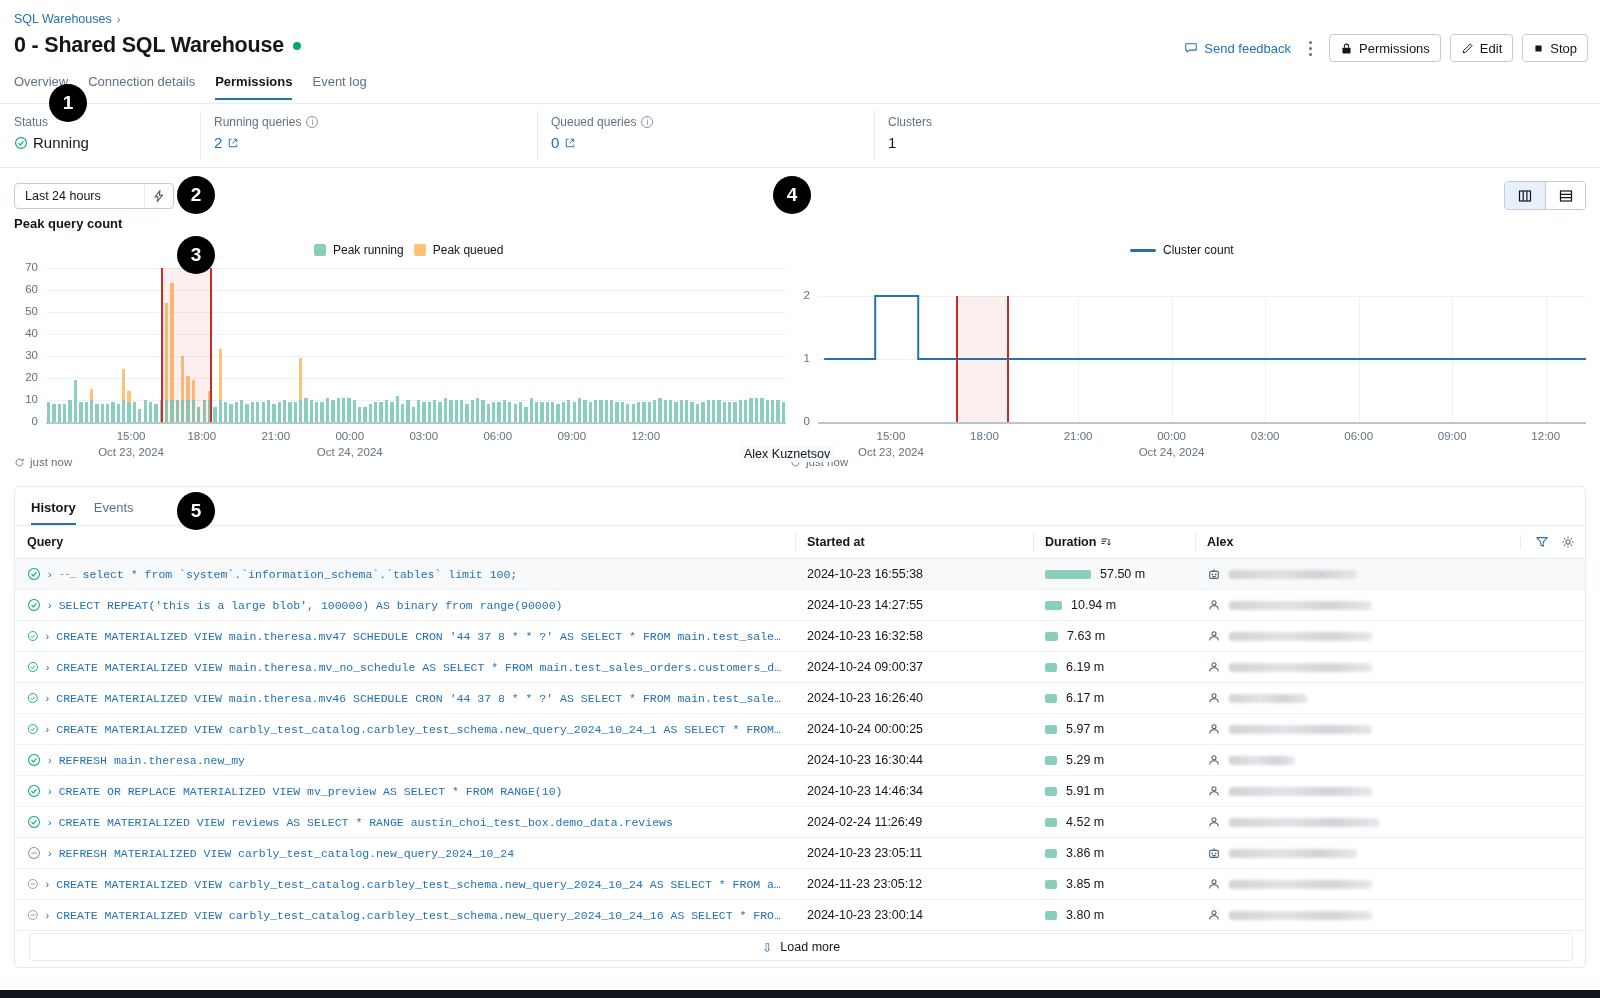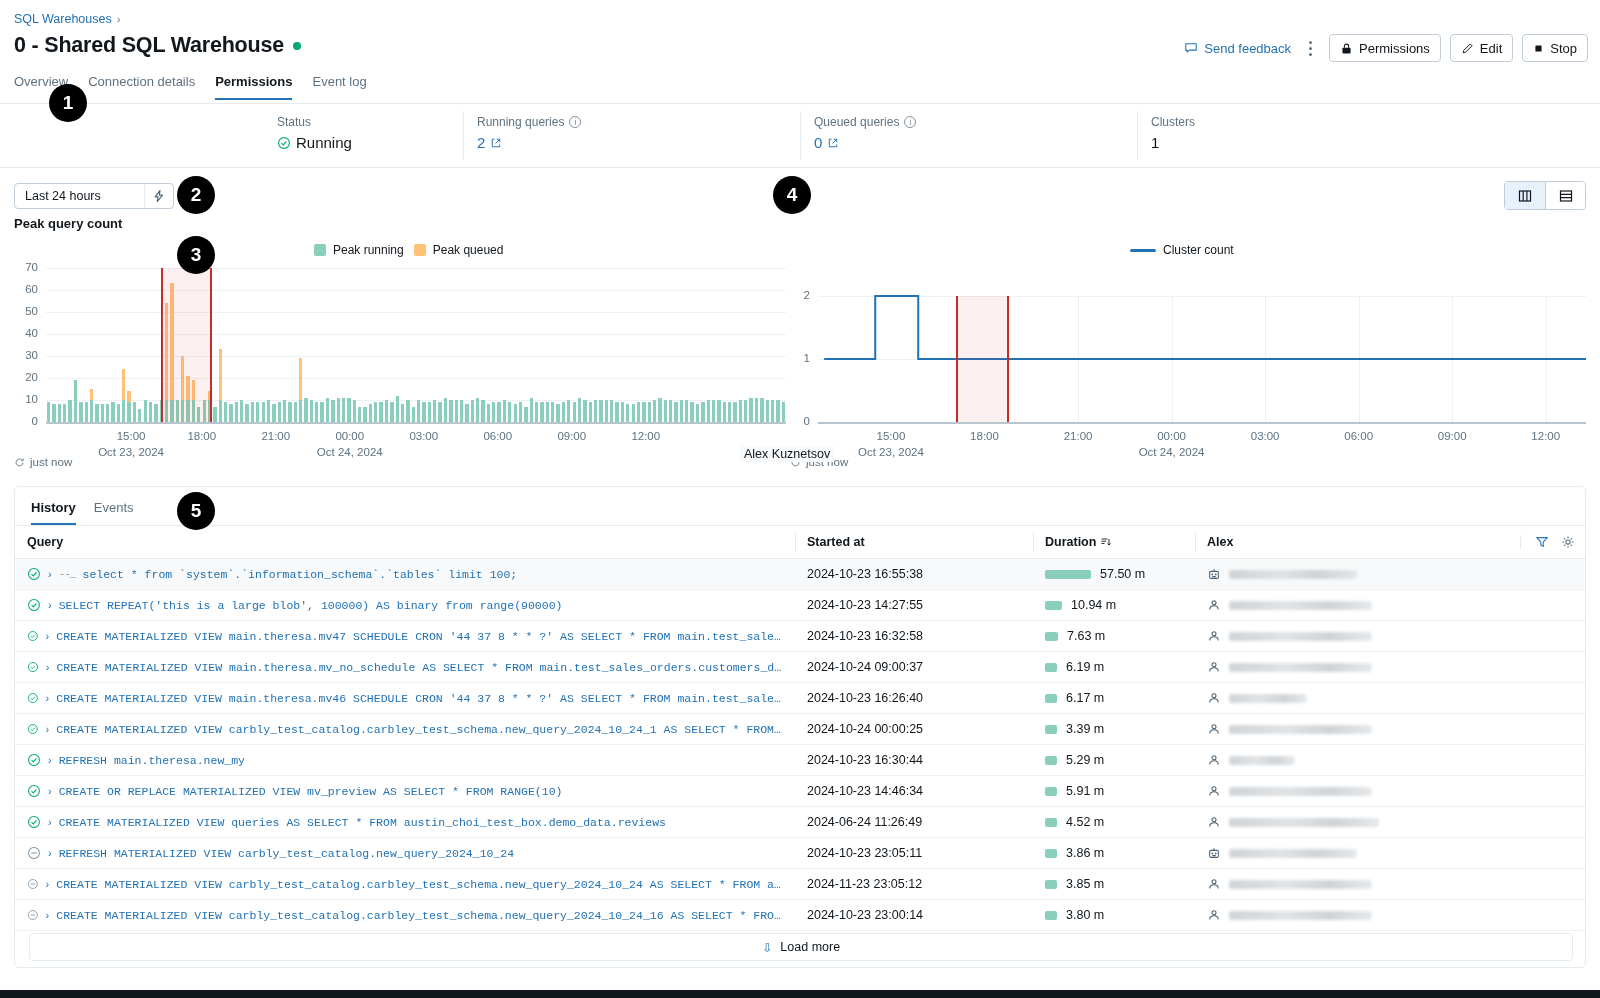--- a/index.html
+++ b/index.html
@@ -32,21 +32,21 @@
   }
   .btn svg { display:block; }
 
   
   .tabs { position:absolute; left:14px; top:74px; display:flex; gap:20px; font-size:13px; }
   .tab { padding-bottom:9px; color:#5F7281; cursor:pointer; border-bottom:2px solid transparent; }
   .tab.active { color:#11171C; font-weight:600; border-bottom-color:#2272B4; }
   .tabs-rule { position:absolute; left:0; top:103px; width:1600px; height:1px; background:#E4ECF1; }
 
   
-  .stats { position:absolute; left:0; top:104px; width:1600px; height:62px; display:flex;justify-content:center; }
+  .stats { position:absolute; left:0; top:104px; width:1600px; height:62px; display:flex; }
   .stat { padding:11px 14px 0 14px; position:relative; }
   .stat + .stat::before { content:""; position:absolute; left:0; top:7px; bottom:7px; width:1px; background:#E4ECF1; }
   .stat-label { font-size:12px; color:#5F7281; display:flex; align-items:center; gap:5px; }
   .stat-value { margin-top:5px; font-size:15px; color:#11171C; display:flex; align-items:center; gap:5px; }
   .stat-value.link { color:#2272B4; cursor:pointer; }
   .stats-rule { position:absolute; left:0; top:167px; width:1600px; height:1px; background:#E4ECF1; }
 
   .info-i { width:12px; height:12px; border:1px solid #8396A5; border-radius:50%; color:#8396A5;
             font-size:9px; line-height:10px; text-align:center; font-style:normal; display:inline-block; }
 
@@ -987,21 +987,21 @@
                   <path d="M5.2 8.2l2 2 3.6-4" fill="none" stroke="#00A972" stroke-width="1.2"></path>
                 </svg>
                 <span class="chev">›</span>
                 <span class="qtext">CREATE MATERIALIZED VIEW carbly_test_catalog.carbley_test_schema.new_query_2024_10_24_1 AS SELECT * FROM austin_choi_test_box.…</span>
               </div>
             </td>
             <td><span class="started">2024-10-24 00:00:25</span></td>
             <td>
               <div class="durcell">
                 <span class="durbar" style="width: 12px;"></span>
-                <span>3.39 m</span>
+                <span>5.97 m</span>
               </div>
             </td>
             <td>
               <div class="usercell">
                 <svg width="14" height="14" viewBox="0 0 16 16">
                   <circle cx="8" cy="5.4" r="2.3" fill="none" stroke="#4B6274" stroke-width="1.2"></circle>
                   <path d="M3.2 13c0-2.6 2.2-4.2 4.8-4.2s4.8 1.6 4.8 4.2" fill="none" stroke="#4B6274" stroke-width="1.2"></path>
                 </svg>
                 <span class="redacted" style="width: 143px;"></span>
               </div>
@@ -1064,24 +1064,24 @@
             </td>
           </tr>
           <tr>
             <td>
               <div class="qcell">
                 <svg width="14" height="14" viewBox="0 0 16 16">
                   <circle cx="8" cy="8" r="6.2" fill="none" stroke="#00A972" stroke-width="1.2"></circle>
                   <path d="M5.2 8.2l2 2 3.6-4" fill="none" stroke="#00A972" stroke-width="1.2"></path>
                 </svg>
                 <span class="chev">›</span>
-                <span class="qtext">CREATE MATERIALIZED VIEW queries AS SELECT * FROM austin_choi_test_box.demo_data.reviews</span>
-              </div>
-            </td>
-            <td><span class="started">2024-06-24 11:26:49</span></td>
+                <span class="qtext">CREATE MATERIALIZED VIEW reviews AS SELECT * RANGE austin_choi_test_box.demo_data.reviews</span>
+              </div>
+            </td>
+            <td><span class="started">2024-02-24 11:26:49</span></td>
             <td>
               <div class="durcell">
                 <span class="durbar" style="width: 12px;"></span>
                 <span>4.52 m</span>
               </div>
             </td>
             <td>
               <div class="usercell">
                 <svg width="14" height="14" viewBox="0 0 16 16">
                   <circle cx="8" cy="5.4" r="2.3" fill="none" stroke="#4B6274" stroke-width="1.2"></circle>

